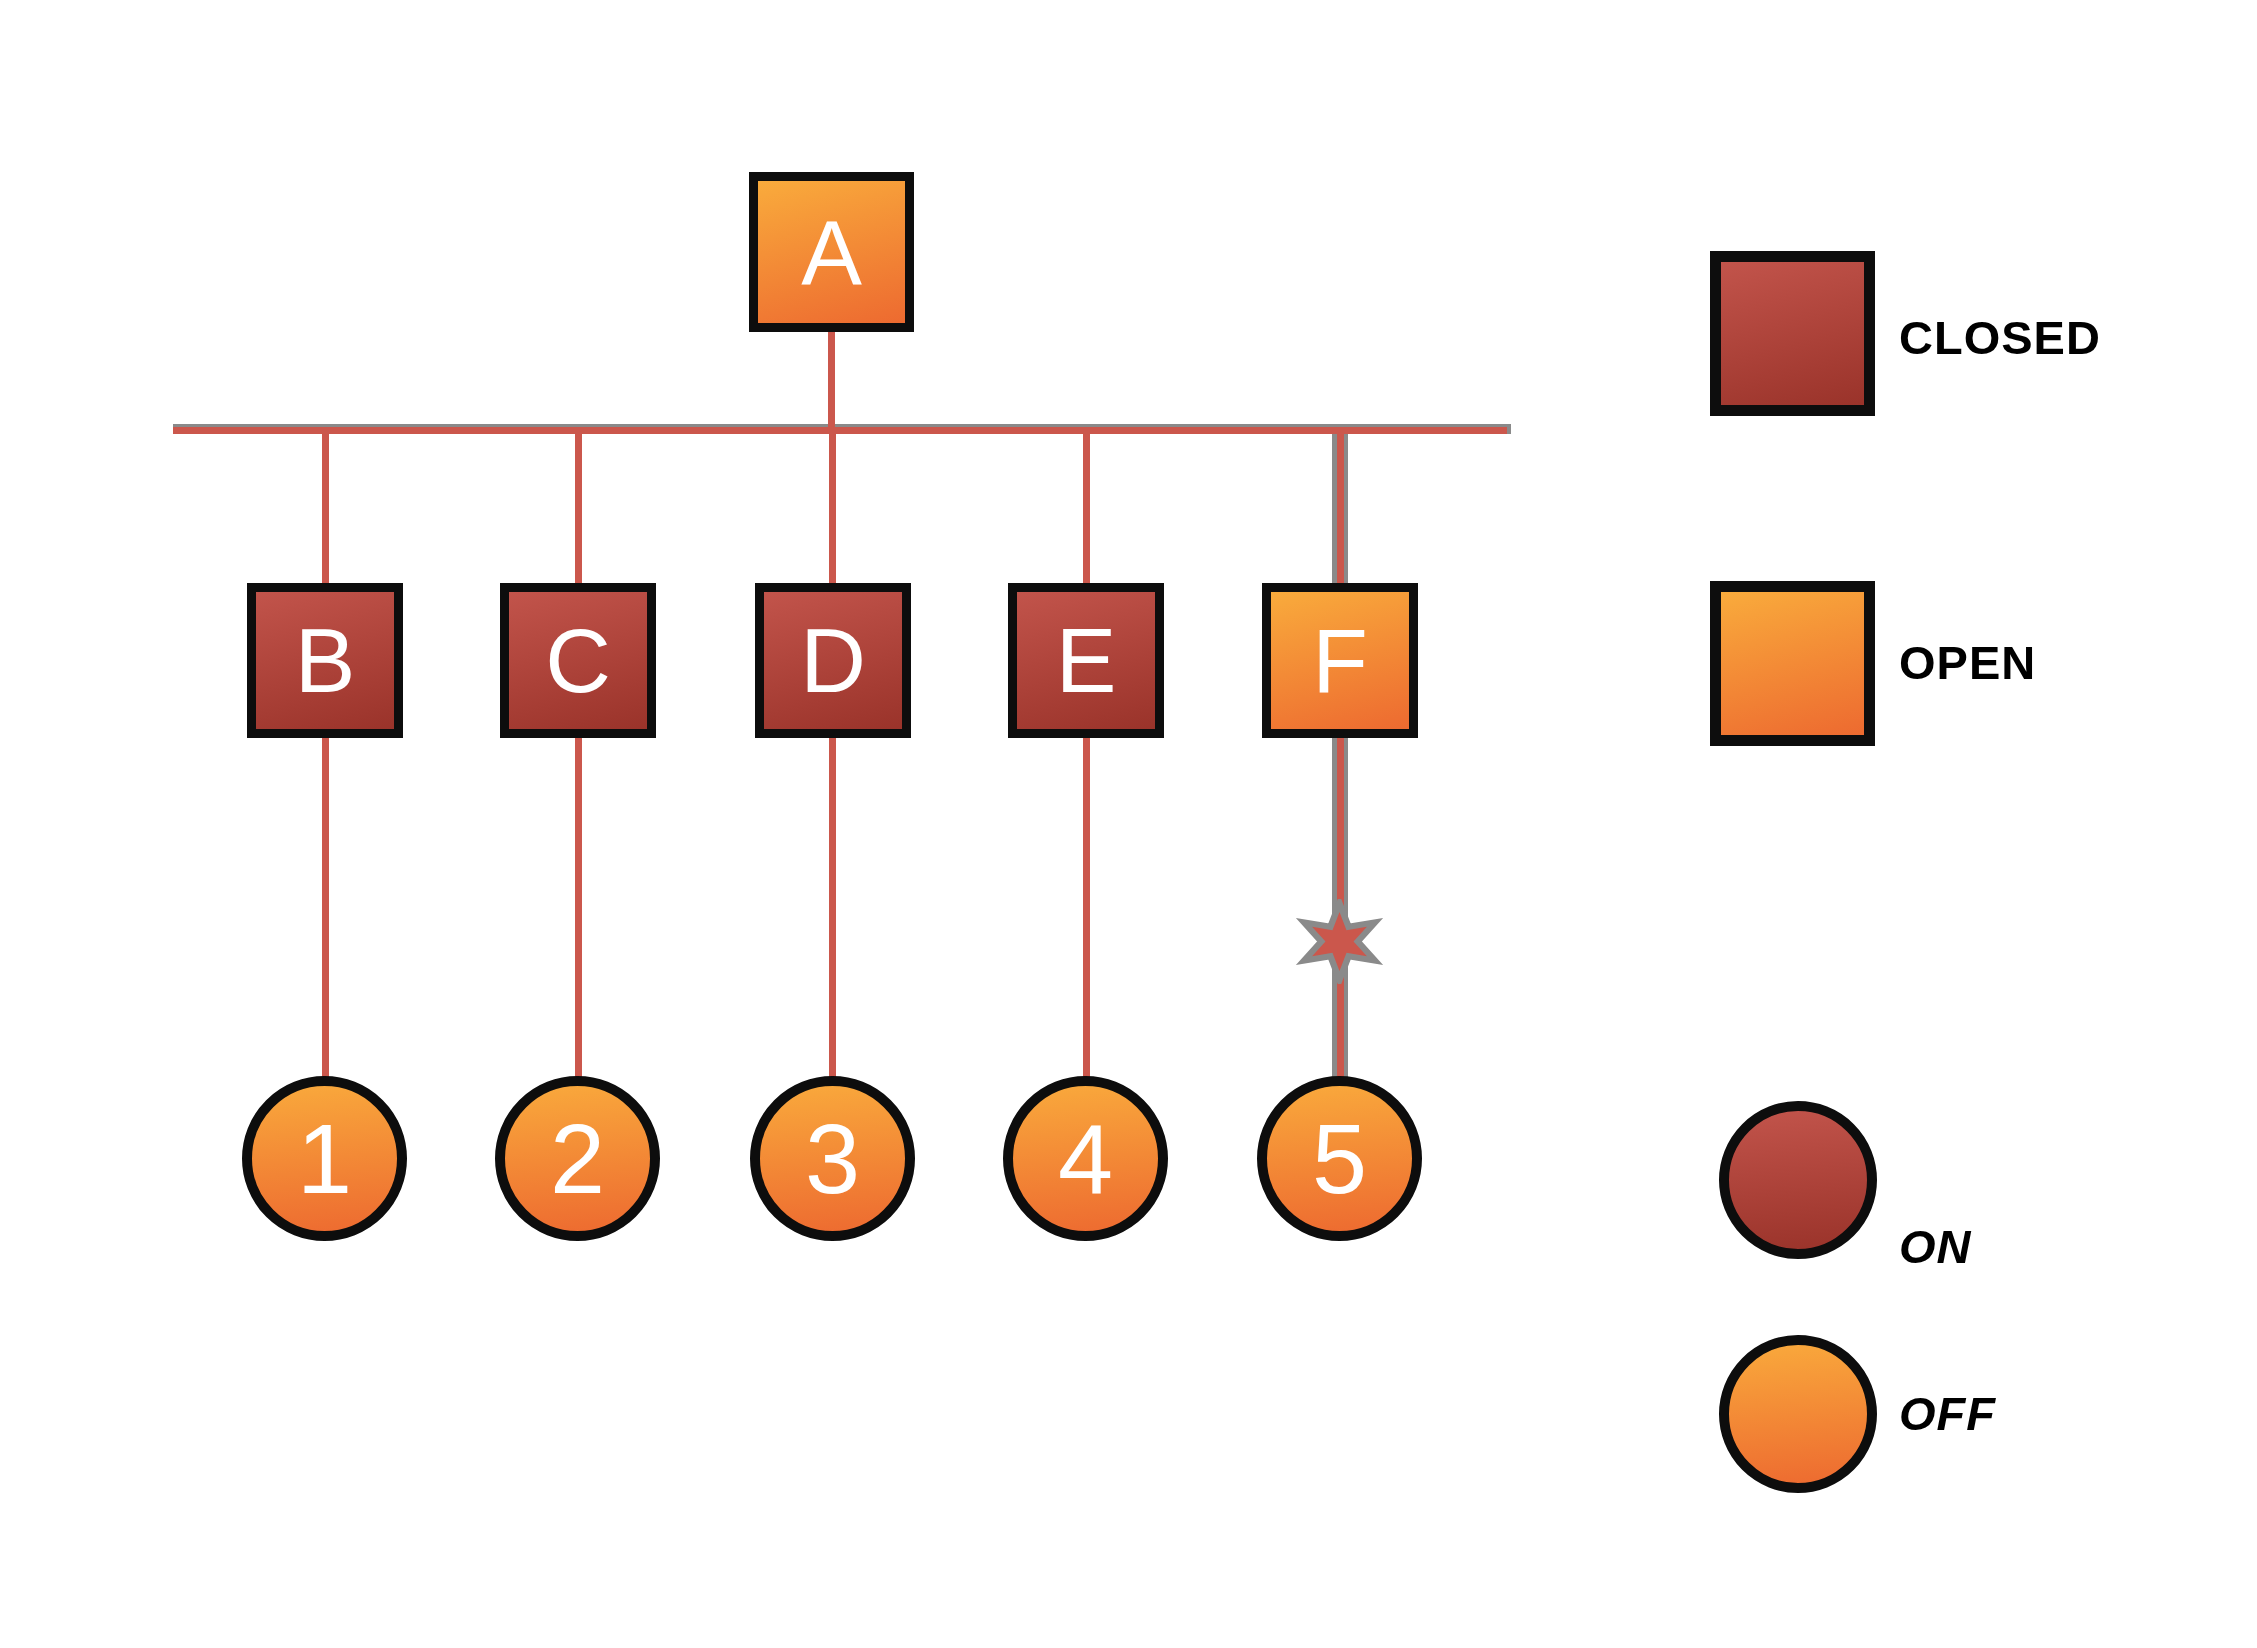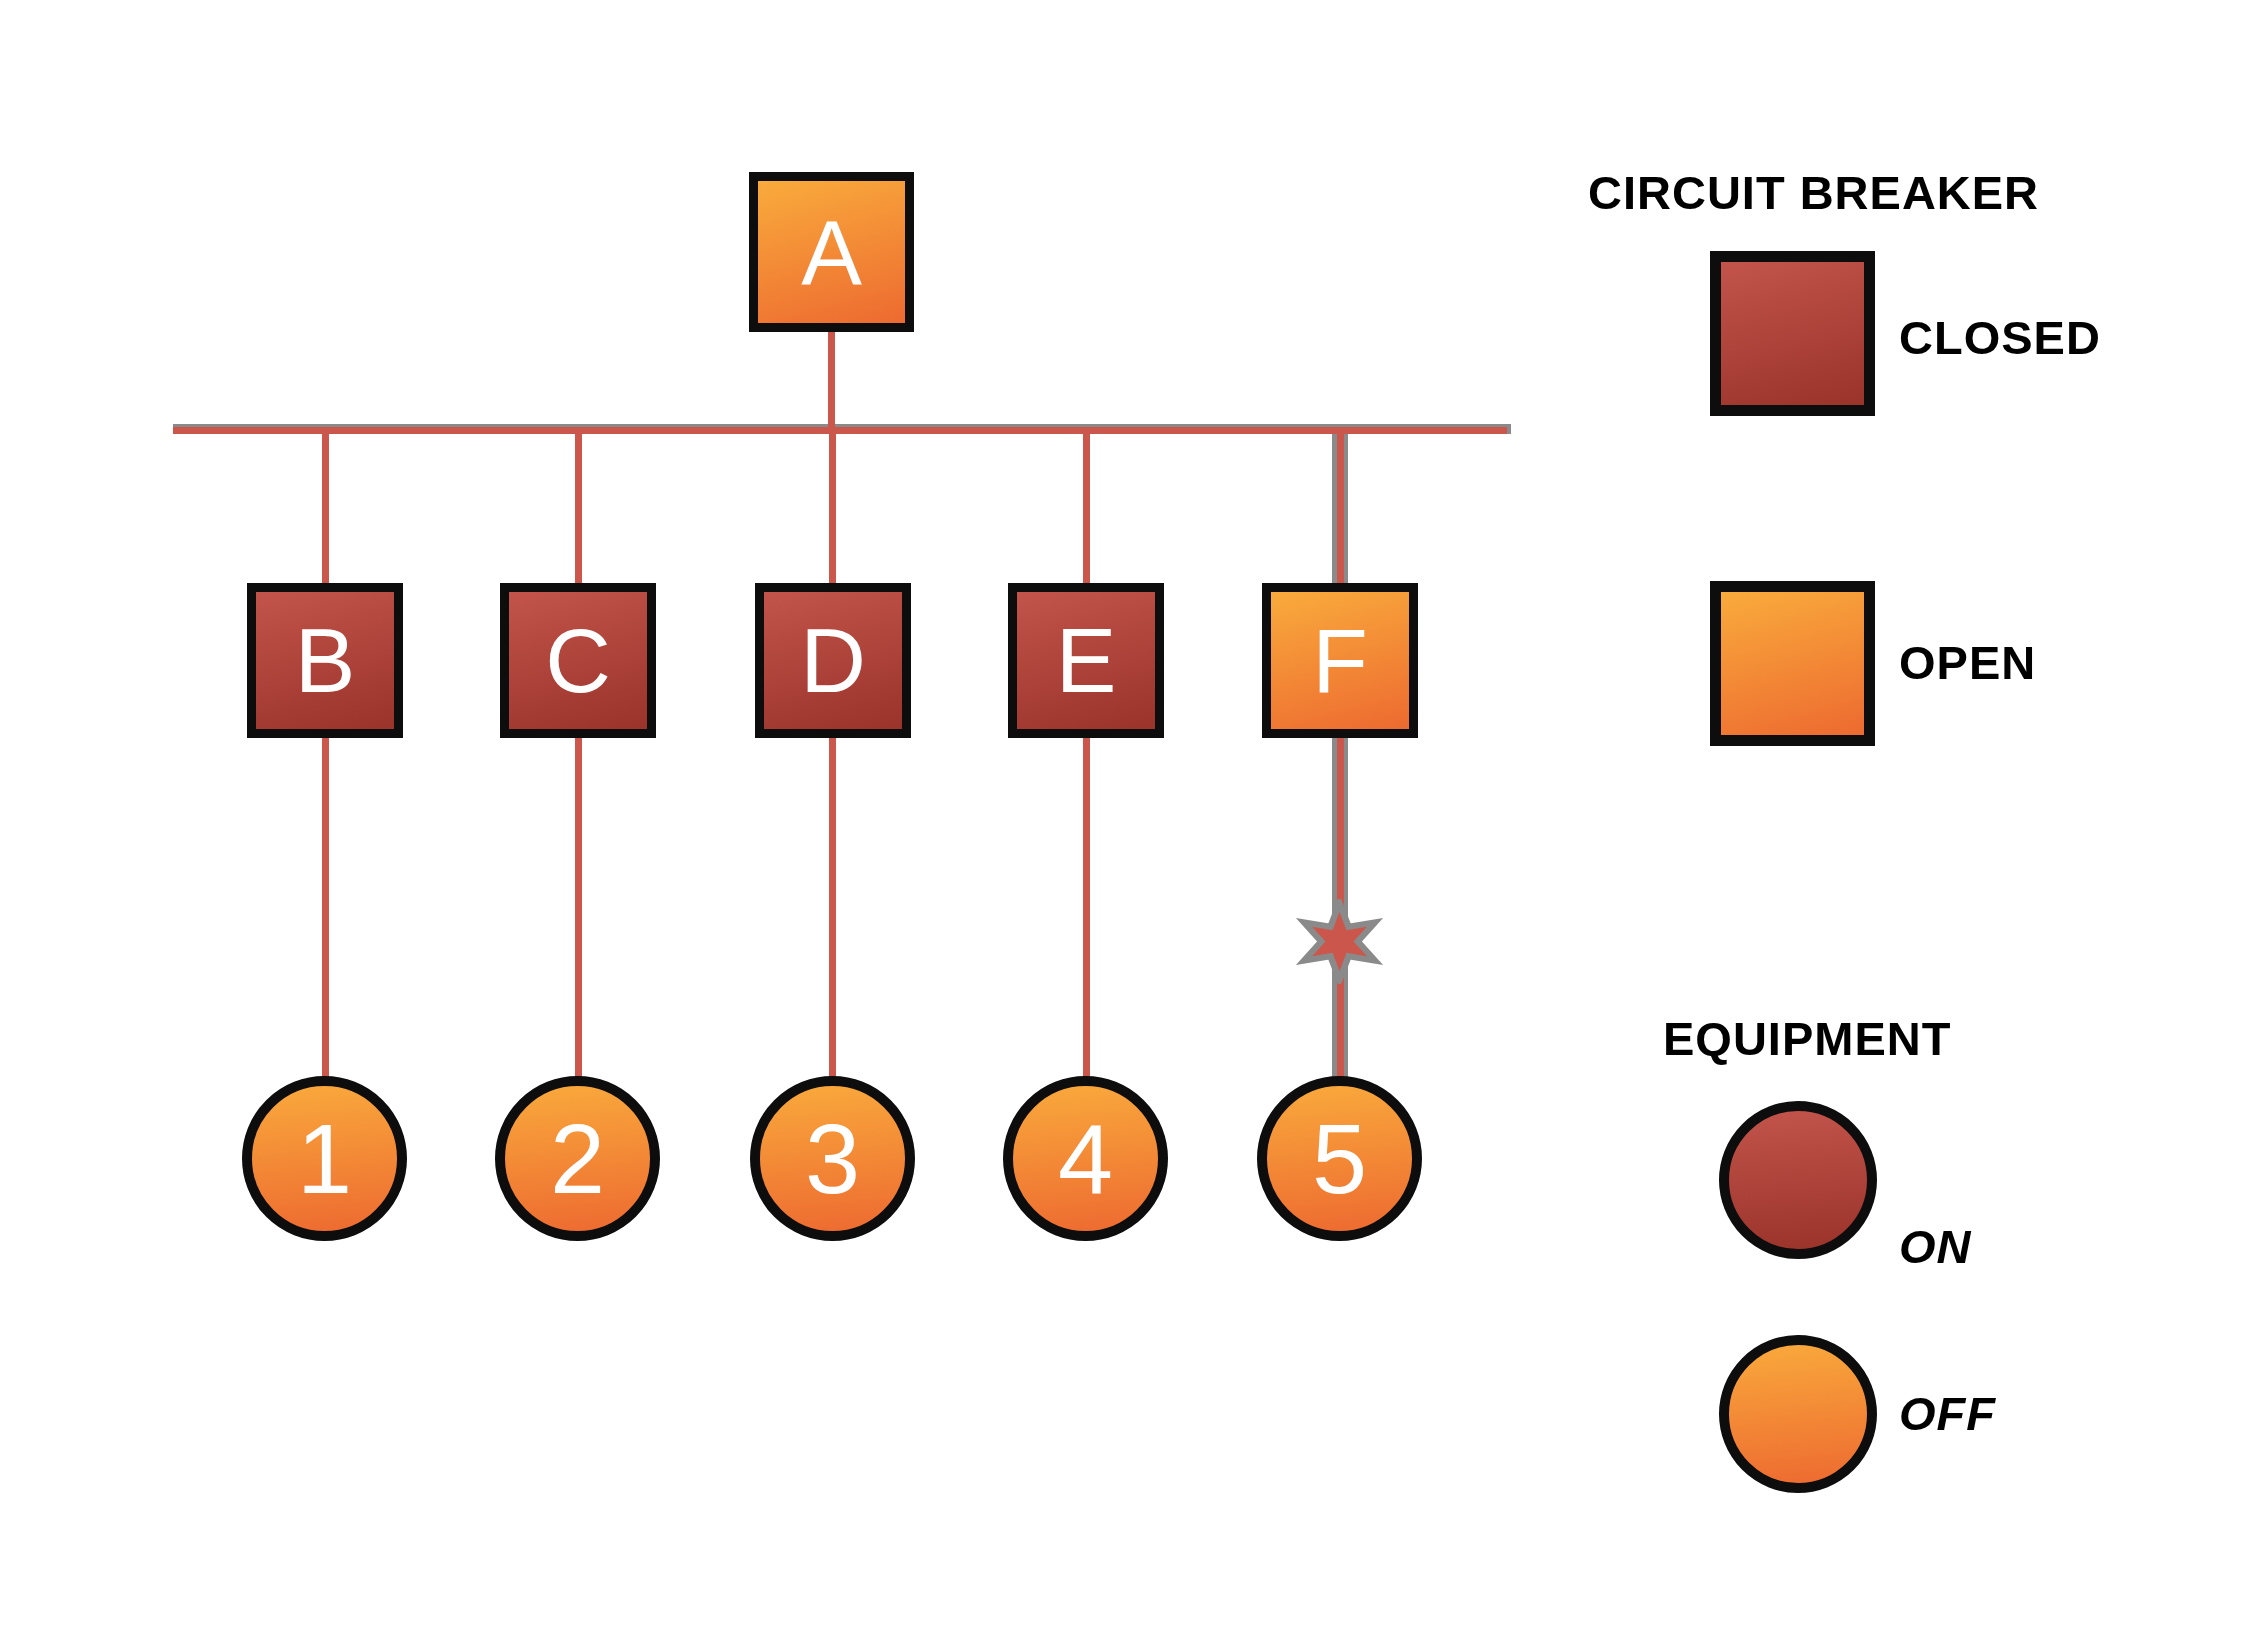--- a/index.html
+++ b/index.html
@@ -98,26 +98,24 @@
   <div class="equip off" style="left:750px;top:1076px;width:165px;height:165px;">
     <span>3</span>
   </div>
   <div class="equip off" style="left:1003px;top:1076px;width:165px;height:165px;">
     <span>4</span>
   </div>
   <div class="equip off" style="left:1257px;top:1076px;width:165px;height:165px;">
     <span>5</span>
   </div>
 
-  <div class="black-label" style="left:1588px;top:167px;">CIRCUIT BREAKER</div>
   <div class="lg-square closed" style="left:1710px;top:251px;width:165px;height:165px;"></div>
   <div class="black-label vcenter" style="left:1899px;top:308px;">CLOSED</div>
   <div class="lg-square open" style="left:1710px;top:581px;width:165px;height:165px;"></div>
   <div class="black-label vcenter" style="left:1899px;top:633px;">OPEN</div>
 
-  <div class="black-label" style="left:1663px;top:1013px;">EQUIPMENT</div>
   <div class="lg-circle on" style="left:1719px;top:1101px;width:158px;height:158px;"></div>
   <div class="black-label vcenter" style="left:1899px;top:1217px;font-style:italic;">ON</div>
   <div class="lg-circle off" style="left:1719px;top:1335px;width:158px;height:158px;"></div>
   <div class="black-label vcenter" style="left:1899px;top:1384px;font-style:italic;">OFF</div>
 
 </div>
 
 
 </body></html>

